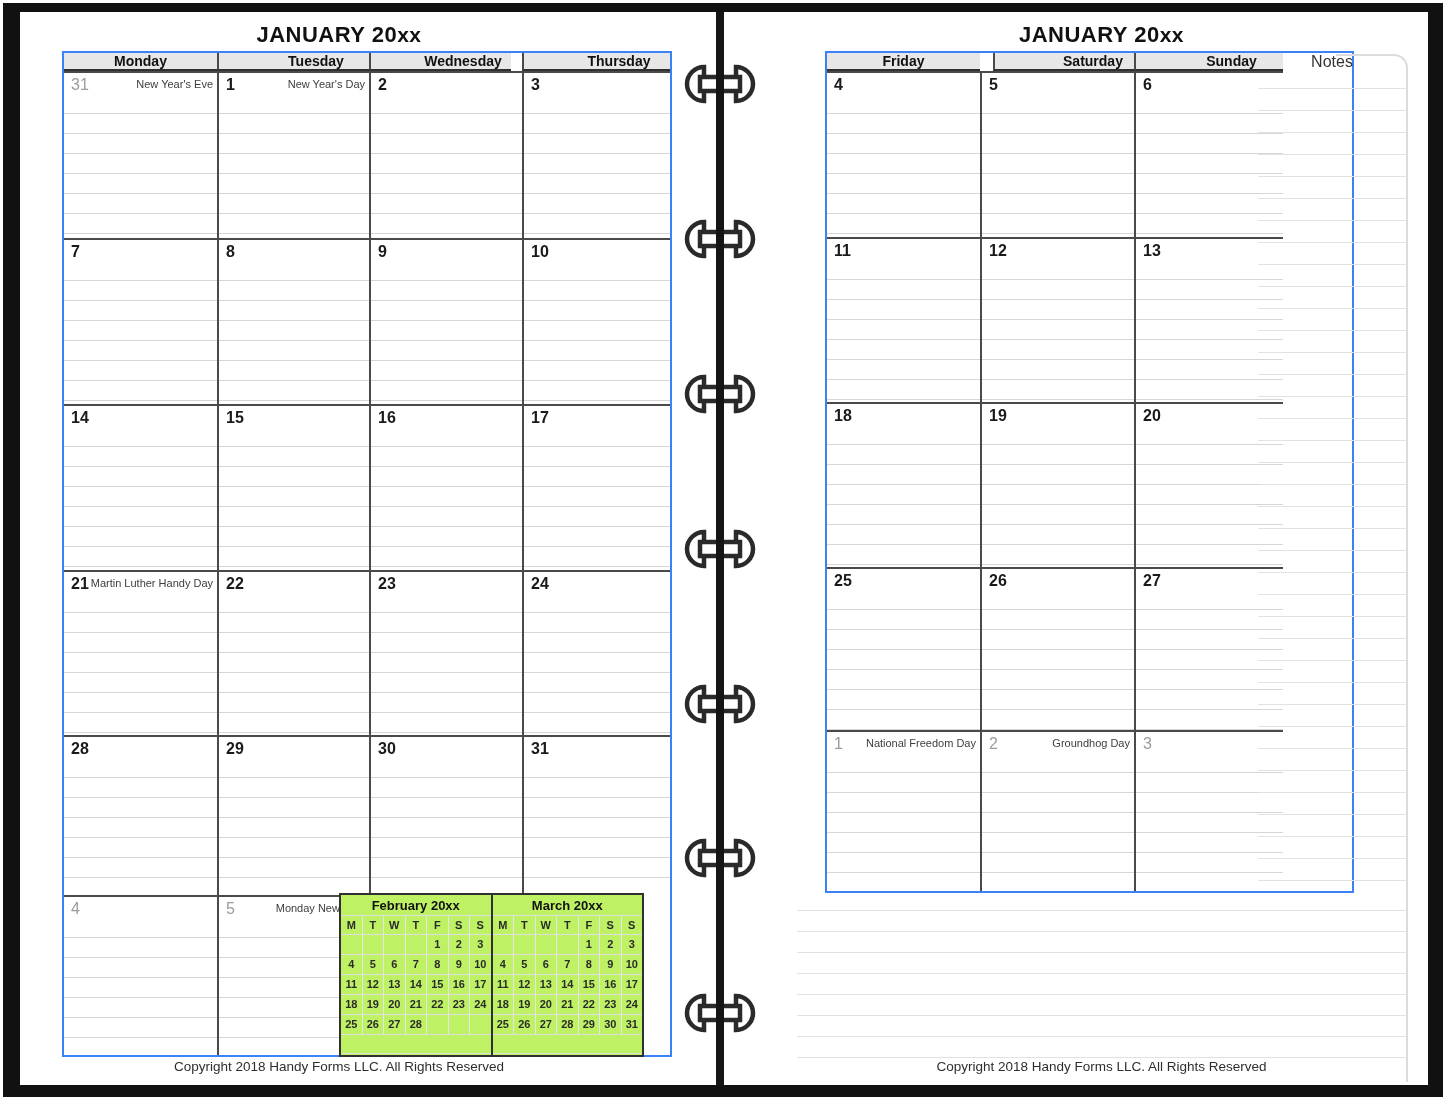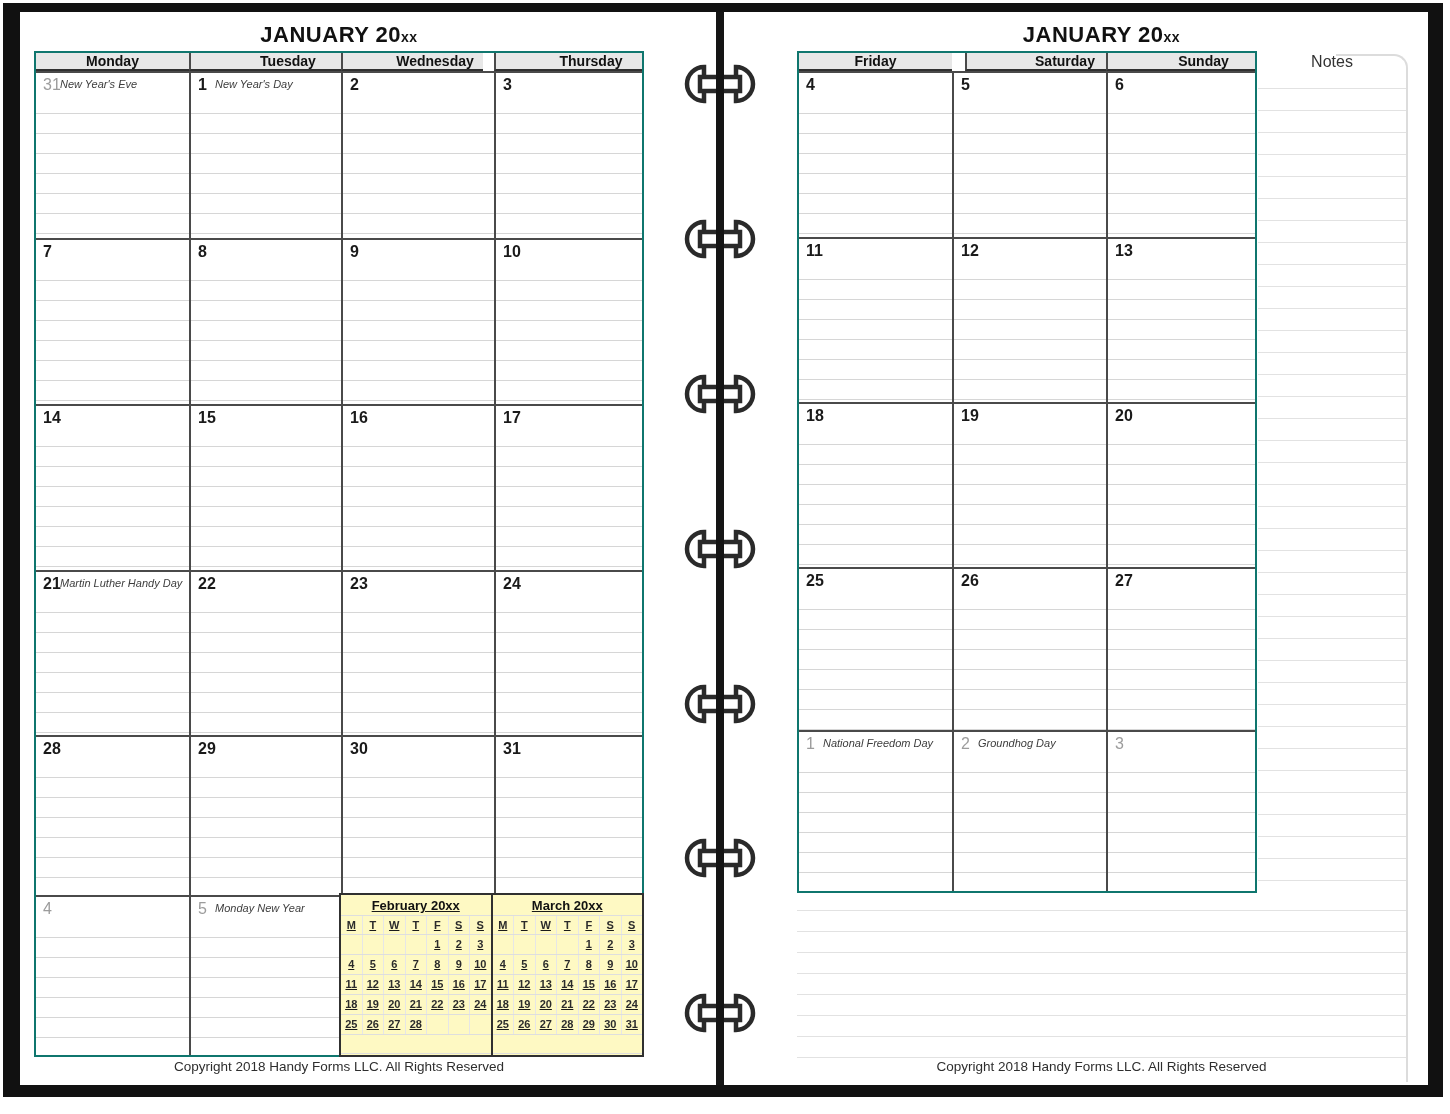--- a/index.html
+++ b/index.html
@@ -8,40 +8,40 @@
     font-family:"Liberation Sans",sans-serif;color:#1a1a1a;
     --hdrbg:#e7e7e7;--gridline:#3a3a3a;--cellrule:#d6d6d6;--noterule:#e2e2e2;
     --muted:#9c9c9c;--ink:#1a1a1a;
   }
   
   .frame{position:absolute;background:#111;}
   #spine{position:absolute;background:#151515;z-index:6;}
   .ring{position:absolute;z-index:5;}
   
   .ptitle{position:absolute;text-align:center;font-weight:bold;font-size:22px;letter-spacing:.5px;color:#111;}
-  .ptitle .xx{font-size:14px;}
-  
-  .grid{position:absolute;border:2px solid #0f766e;box-sizing:border-box;background:#fff;}
+  .ptitle .xx{font-size:21px;}
+  
+  .grid{position:absolute;border:2px solid #3b82f6;box-sizing:border-box;background:#fff;margin-left:28px;}
   .hdrcell{position:absolute;top:0;height:18px;background:var(--hdrbg);
     border-bottom:2px solid #303030;box-sizing:border-box;
     font-weight:bold;font-size:14px;text-align:center;line-height:17px;color:#111;}
   .hdrcell.bl,.wcell.bl{border-left:2px solid #4a4a4a;padding-left:44px;}
   .wcell{position:absolute;box-sizing:border-box;border-top:2px solid #4a4a4a;background:#fff;overflow:hidden;}
   .wcell .rules{position:absolute;left:0;right:0;top:40px;bottom:0;
     background:repeating-linear-gradient(to bottom,var(--cellrule) 0 1px,transparent 1px 20px);}
   .date{position:absolute;top:3px;left:7px;font-size:16px;font-weight:bold;color:var(--ink);z-index:2;}
   .date.muted{color:var(--muted);font-weight:normal;}
-  .hol{position:absolute;top:5px;left:24px;right:4px;text-align:left;font-style:italic;
+  .hol{position:absolute;top:5px;left:24px;right:4px;text-align:right;
     font-size:11px;color:#3d3d3d;z-index:2;white-space:nowrap;}
   
   #notes-label{position:absolute;text-align:center;font-size:16px;color:#333;}
   .hrules{position:absolute;background:repeating-linear-gradient(to bottom,var(--noterule) 0 1px,transparent 1px 22px);}
   .hrules21{position:absolute;background:repeating-linear-gradient(to bottom,var(--noterule) 0 1px,transparent 1px 21px);}
   
-  #minical{position:absolute;border:2px solid #303030;box-sizing:border-box;display:flex;background:#fef9c3;z-index:3;text-decoration:underline;}
+  #minical{position:absolute;border:2px solid #303030;box-sizing:border-box;display:flex;background:#bef264;z-index:3;}
   .mini{flex:1;display:flex;flex-direction:column;min-width:0;}
   .mini + .mini{border-left:2px solid #303030;}
   .mini-title{height:20px;line-height:21px;text-align:center;font-weight:bold;font-size:13px;color:#111;}
   .mini-head,.mini-row{display:flex;height:18px;border-top:1px solid #dedede;}
   .mini-row{height:19px;}
   .mini-head span,.mini-row span{flex:1;text-align:center;font-size:11px;line-height:18px;font-weight:bold;color:#2b2b2b;overflow:hidden;}
   .mini-row span{line-height:19px;}
   .mini-head span + span,.mini-row span + span{border-left:1px solid #e6e6e6;}
   .mini-pad{flex:1;border-top:1px solid #dedede;
     background:repeating-linear-gradient(to bottom,transparent 0 18px,#dedede 18px 19px);}
@@ -282,21 +282,21 @@
           <span>31</span>
         </div>
         <div class="mini-pad"></div>
       </div>
     </div>
 
   <div class="copyright" style="left:34px;top:1059px;width:610px">Copyright 2018 Handy Forms LLC. All Rights Reserved</div>
 
   <div class="ptitle" style="left:797px;top:22px;width:609px"><span>JANUARY 20</span><span class="xx">xx</span></div>
 
-  <div class="grid" id="rp-grid" style="left:797px;top:51px;width:460px;height:842px">
+  <div class="grid" id="rp-grid" style="left:797px;top:51px;width:529px;height:842px">
       <div class="hdrcell" style="left: 0px; width: 153px;">Friday</div>
       <div class="hdrcell bl" style="left: 166px; width: 154px;">Saturday</div>
       <div class="hdrcell bl" style="left: 307px; width: 149px;">Sunday</div>
       <div class="wcell" style="left: 0px; top: 18px; width: 153px; height: 166px;">
         <div class="rules"></div>
         <span class="date">4</span>
       </div>
       <div class="wcell bl" style="left: 153px; top: 18px; width: 154px; height: 166px;">
         <div class="rules"></div>
         <span class="date">5</span>

